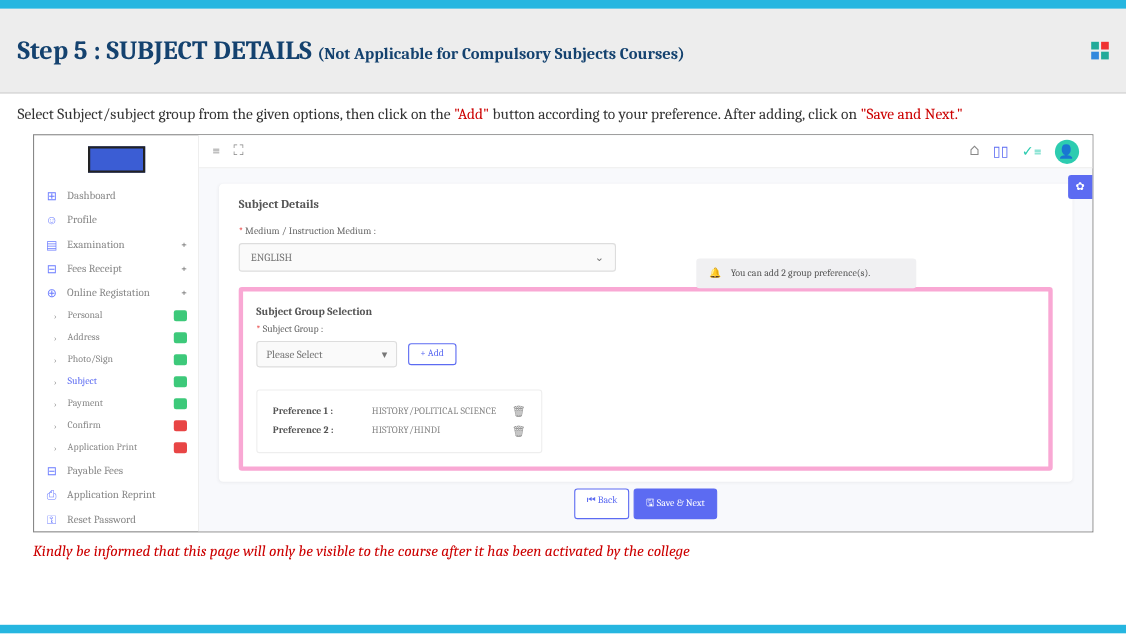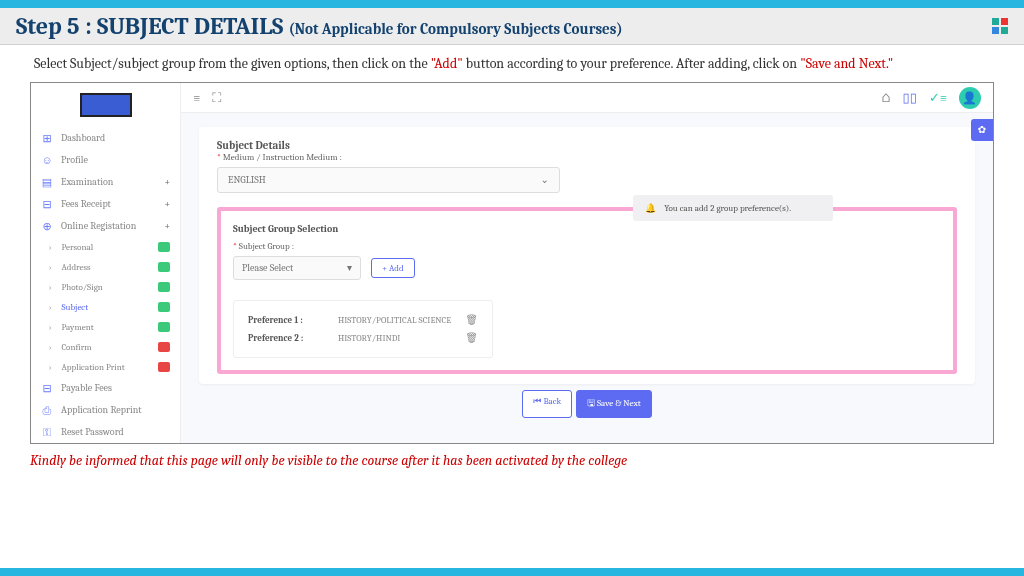--- a/index.html
+++ b/index.html
@@ -1,49 +1,49 @@
 <!DOCTYPE html>
 <html><head>
 <meta charset="utf-8">
 <style>
 * { margin: 0; padding: 0; box-sizing: border-box; font-family: Cambria, Georgia, serif; }
 body { width: 1024px; height: 576px; background: #fff; position: relative; }
 .topbar, .botbar { height: 8px; background: #26b6e0; }
 .botbar { position: absolute; bottom: 0; left: 0; right: 0; }
-.header { background: #ededed; padding: 4px 16px; border-bottom: 1px solid #d0d0d0; display: flex; justify-content: space-between; align-items: center; }
+.header { background: #ededed; padding: 24px 16px; border-bottom: 1px solid #d0d0d0; display: flex; justify-content: space-between; align-items: center; }
 .title { color: #14426f; font-size: 24px; font-weight: bold; }
 .title .sub { font-size: 15px; font-weight: bold; }
 .logo { display: flex; align-items: center; gap: 6px; }
 .logo-mark { display: flex; flex-direction: column; gap: 2px; }
 .logo-row { display: flex; gap: 2px; }
 .logo-sq { width: 7px; height: 7px; }
 .logo-txt { line-height: 1; }
 .logo-main { font-size: 18px; font-weight: bold; color: #555; }
 .logo-tag { font-size: 10px; font-style: italic; color: #777; font-family: cursive; }
-.instruction { padding: 10px 34px; font-size: 14px; color: #333; }
+.instruction { padding: 10px 16px; font-size: 14px; color: #333; }
 .instruction .red { color: #c00; }
 .screenshot { margin: 0 30px; border: 1px solid #888; height: 362px; display: flex; font-family: Arial, sans-serif; font-size: 10px; background: #fff; position: relative; }
 .sidebar { width: 150px; border-right: 1px solid #eee; padding-top: 6px; }
 .sb-logo { width: 52px; height: 24px; background: #3b5dd4; margin: 4px auto 10px; border: 2px solid #222; }
 .nav-item { display: flex; align-items: center; padding: 5px 10px; color: #888; gap: 8px; position: relative; }
 .nav-item.sub { padding-left: 18px; font-size: 9px; }
 .nav-icon { width: 12px; height: 12px; display: inline-flex; align-items: center; justify-content: center; color: #6b7cff; font-size: 11px; }
 .nav-item .plus { position: absolute; right: 10px; color: #666; }
 .badge-g, .badge-r { position: absolute; right: 10px; width: 12px; height: 10px; border-radius: 2px; }
 .badge-g { background: #3dc97a; }
 .badge-r { background: #e84545; }
 .chev { color: #999; margin-right: 2px; font-size: 8px; }
 .main { flex: 1; background: #f8f9fc; position: relative; }
 .topnav { height: 30px; background: #fff; display: flex; align-items: center; padding: 0 12px; gap: 12px; border-bottom: 1px solid #eee; }
 .topnav-sp { flex: 1; }
 .topnav-ico { color: #888; font-size: 13px; cursor: pointer; }
 .avatar { width: 22px; height: 22px; border-radius: 50%; background: #2dccb0; color: #fff; display: flex; align-items: center; justify-content: center; font-size: 12px; }
 .cog { position: absolute; right: 0; top: 36px; background: #5c6bf2; color: #fff; width: 22px; height: 22px; display: flex; align-items: center; justify-content: center; border-radius: 3px 0 0 3px; }
 .card { background: #fff; margin: 14px 18px 6px; border-radius: 4px; padding: 12px 18px 10px; box-shadow: 0 1px 3px rgba(0,0,0,0.05); }
-.card-title { font-weight: bold; color: #555; font-size: 11px; }
+.card-title { font-weight: bold; color: #555; font-size: 11px; margin-bottom: 14px; }
 .req { color: #e84545; }
 .label { color: #666; font-size: 9px; margin-bottom: 5px; }
 .select { border: 1px solid #ddd; padding: 6px 10px; border-radius: 3px; display: flex; justify-content: space-between; align-items: center; color: #777; background: #fafafa; }
 .select.wide { width: 343px; }
 .sg-box { border: 4px solid #f9a8d4; padding: 12px; margin-top: 14px; border-radius: 3px; display: flex; gap: 8px; flex-direction: column; }
 .sg-title { font-weight: bold; color: #555; font-size: 10px; }
 .sg-row { display: flex; gap: 10px; align-items: center; }
 .select.sm { width: 128px; padding: 5px 8px; text-align: center; }
 .add-btn { border: 1px solid #5c6bf2; color: #5c6bf2; padding: 4px 10px; border-radius: 3px; font-size: 9px; background: #fff; }
 .alert { background: #f0f0f2; padding: 8px 12px; border-radius: 3px; display: flex; align-items: center; gap: 8px; color: #555; font-size: 9px; position: absolute; right: 160px; top: 112px; width: 200px; }

